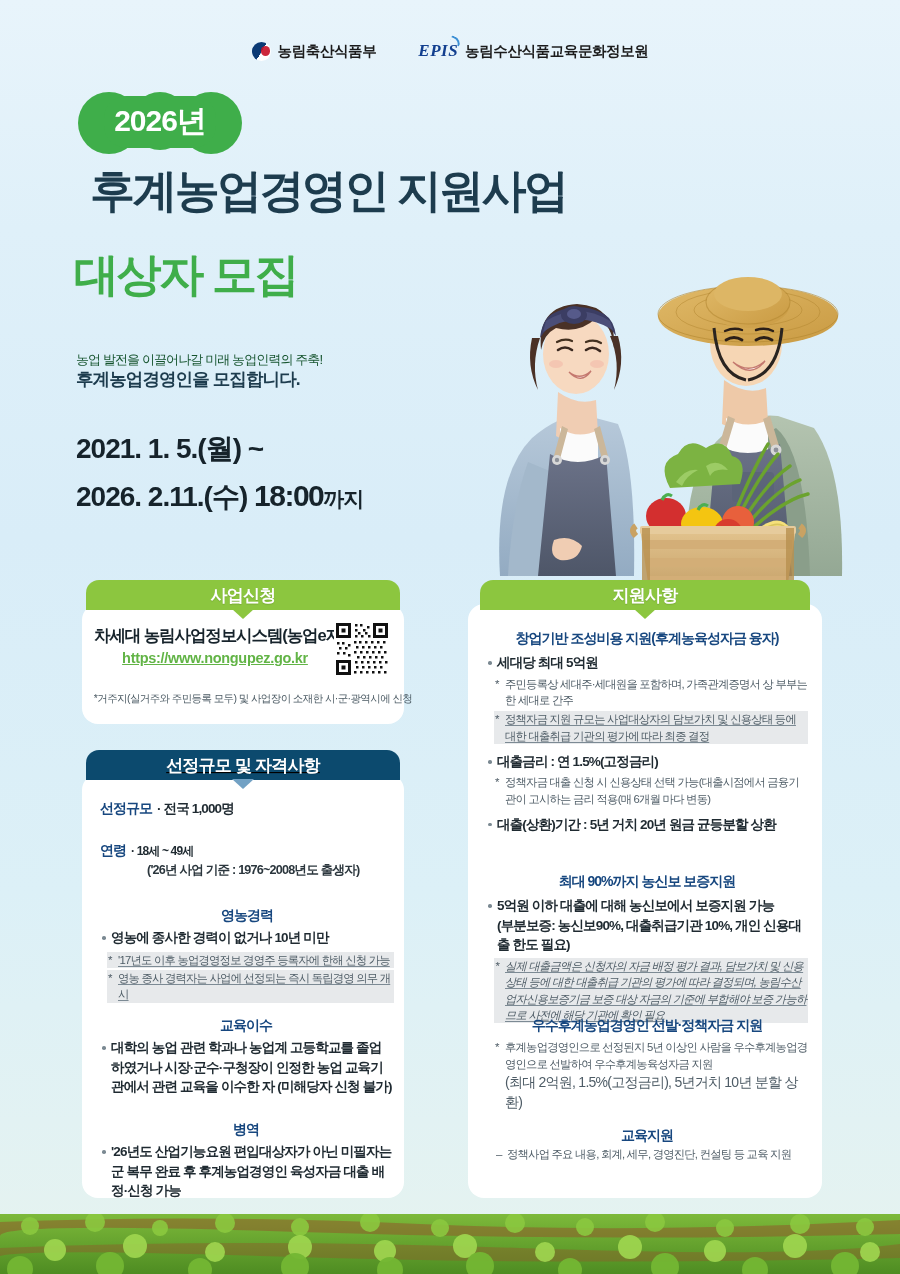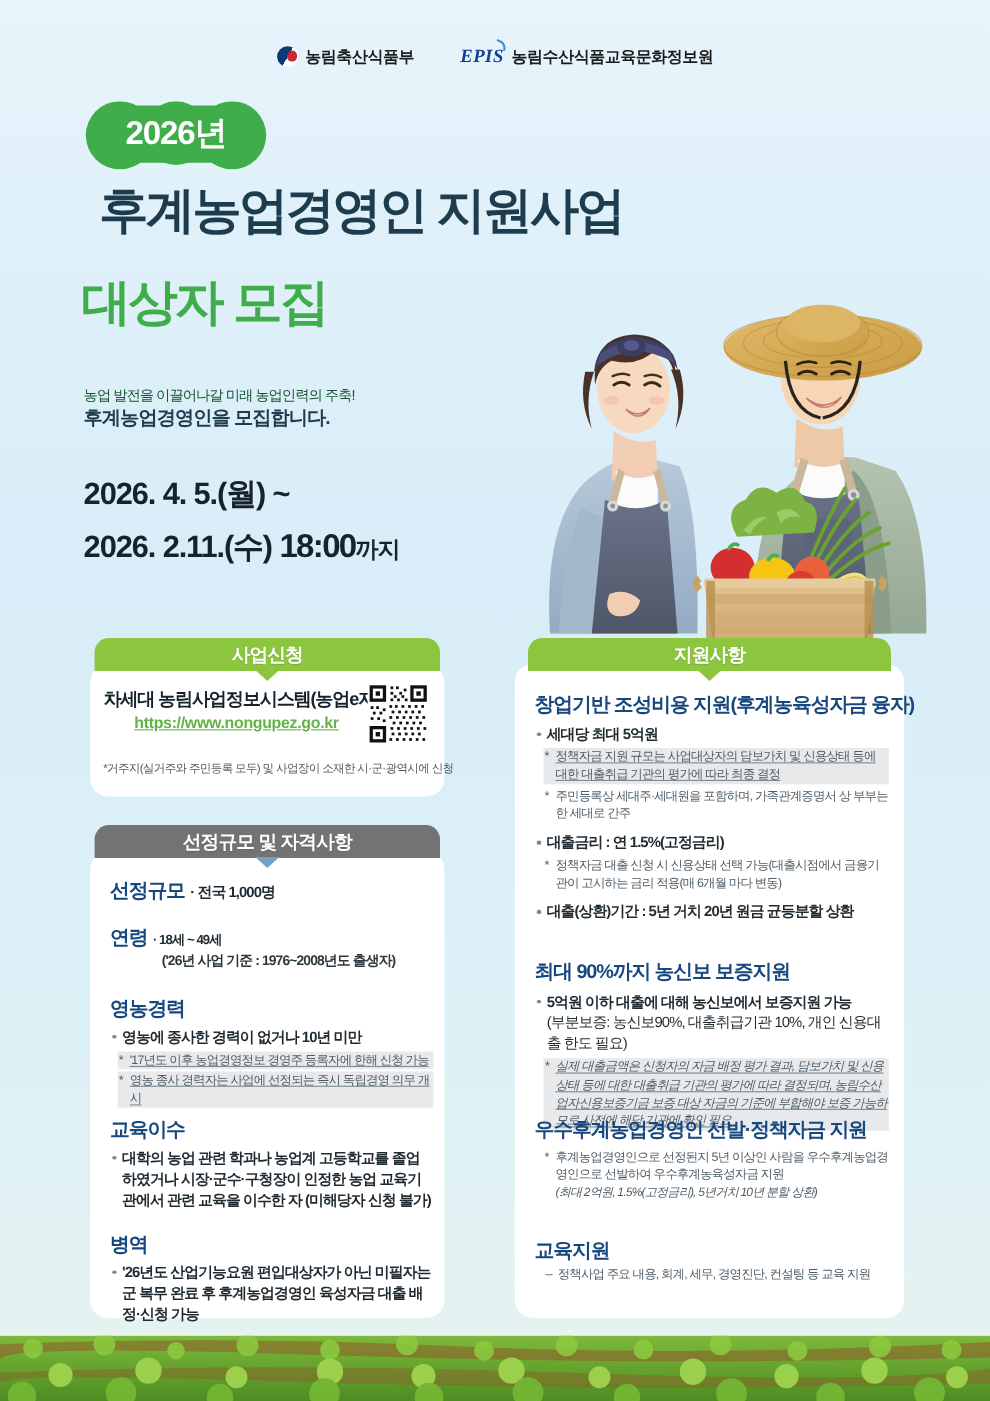--- a/index.html
+++ b/index.html
@@ -108,21 +108,21 @@
   .tab .tab-text{
     font-size:17px;font-weight:bold;color:#ffffff;letter-spacing:-.8px;
     text-shadow:0 1px 1px rgba(0,0,0,.13);
   }
   .tab::after{
     content:"";position:absolute;left:50%;bottom:-9px;transform:translateX(-50%);
     border-left:11px solid transparent;border-right:11px solid transparent;
     border-top:10px solid var(--tabc);
   }
   .tab.green{--tabc:#8cc63f;background:#8cc63f;}
-  .tab.blue{--tabc:#72a1c4;background:#737373;}
+  .tab.blue{--tabc:#72a1c4;background:#0c4a6e;text-decoration:underline;}
   .tab.t1{left:86px;top:580px;width:314px;}
   .tab.t2{left:86px;top:750px;width:314px;}
   .tab.t3{left:480px;top:580px;width:330px;}
 
   
   .apply-body{position:absolute;left:82px;top:604px;width:322px;height:120px;}
   .apply-title{
     position:absolute;left:12px;top:21px;width:242px;text-align:center;
     font-size:16.5px;font-weight:bold;color:#16232b;letter-spacing:-1.1px;white-space:nowrap;
   }
@@ -133,21 +133,21 @@
   .qr{position:absolute;right:14px;top:17px;width:56px;height:56px;}
   .qr svg{display:block;}
   .apply-note{
     position:absolute;left:0;top:88px;width:342px;text-align:center;
     font-size:10.5px;color:#4b5a63;letter-spacing:-.6px;white-space:nowrap;
   }
 
   
   .block{position:absolute;}
   .blk-head{
-    font-size:18px;font-weight:bold;letter-spacing:-1px;line-height:1.1;white-space:nowrap;
+    font-size:14px;font-weight:bold;letter-spacing:-1px;line-height:1.1;white-space:nowrap;text-align:center;
   }
   .blk-head.navyL{color:#17477f;}
   .blk-head.navyR{color:#17477f;}
   .inline-row{display:flex;align-items:baseline;gap:5px;}
   .li{
     position:relative;padding-left:11px;
     font-size:13.5px;font-weight:bold;color:#1f2a31;letter-spacing:-.85px;line-height:1.42;
   }
   .li::before{
     content:"";position:absolute;left:2px;top:8px;width:3.5px;height:3.5px;
@@ -161,25 +161,25 @@
     content:"*";position:absolute;left:1px;top:0px;font-size:11.5px;color:#4e5c66;
   }
   .note.dash::before{content:"–";left:0px;}
   .note.hl{
     background:#e7e9eb;
     text-decoration:underline;
     text-decoration-color:#7c8a94;
     text-underline-offset:2px;
   }
   .sub-plain{
-    font-size:13.5px;font-weight:normal;color:#1f2a31;letter-spacing:-.85px;line-height:1.42;
+    font-size:13.5px;font-weight:bold;color:#1f2a31;letter-spacing:-.85px;line-height:1.42;
     padding-left:11px;
   }
   .note-plain{
-    font-size:11px;color:#4e5c66;letter-spacing:-.75px;line-height:1.45;padding-left:11px;font-style:italic;
+    font-size:14px;color:#4e5c66;letter-spacing:-.75px;line-height:1.45;padding-left:11px;
   }
 </style>
 </head>
 <body>
 
 <div class="page"></div>
 
 <div class="logobar">
   <div class="logo-unit">
     <span class="taegeuk"></span>
@@ -200,21 +200,21 @@
       <rect x="28" y="4" width="112" height="52" rx="22"></rect>
     </g>
   </svg>
   <div class="badge-label">2026년</div>
 </div>
 
 <div class="title1">후계농업경영인 지원사업</div>
 <div class="title2">대상자 모집</div>
 <div class="sub1">농업 발전을 이끌어나갈 미래 농업인력의 주축!</div>
 <div class="sub2">후계농업경영인을 모집합니다.</div>
-<div class="date1">2026. 4.  5.(월) ~</div>
+<div class="date1">2021. 1.  5.(월) ~</div>
 <div class="date2">
   <span>2026. 2.11.(수)</span>
   <span class="date-big">18:00</span><span class="date-small">까지</span>
 </div>
 
 <div class="photo">
   <svg viewBox="0 0 400 320" width="400" height="320">
     <defs>
       <clipPath id="pc">
           <rect x="0" y="0" width="400" height="320"></rect>
@@ -536,22 +536,22 @@
 </div>
 
 <div class="card c3"></div>
 <div class="tab green t3">
   <span class="tab-text">지원사항</span>
 </div>
 
 <div class="block" style="left:486px;top:631px;width:322px;">
   <div class="blk-head navyR">창업기반 조성비용 지원(후계농육성자금 융자)</div>
   <div class="li" style="margin-top:7px;">세대당 최대 5억원</div>
+  <div class="note" style="margin-top:3px;margin-left:8px;">주민등록상 세대주·세대원을 포함하며, 가족관계증명서 상 부부는 한 세대로 간주</div>
   <div class="note hl" style="margin-top:3px;margin-left:8px;">정책자금 지원 규모는 사업대상자의 담보가치 및 신용상태 등에 대한 대출취급 기관의 평가에 따라 최종 결정</div>
-  <div class="note" style="margin-top:3px;margin-left:8px;">주민등록상 세대주·세대원을 포함하며, 가족관계증명서 상 부부는 한 세대로 간주</div>
   <div class="li" style="margin-top:8px;">대출금리 : 연 1.5%(고정금리)</div>
   <div class="note" style="margin-top:3px;margin-left:8px;">정책자금 대출 신청 시 신용상태 선택 가능(대출시점에서 금융기관이 고시하는 금리 적용(매 6개월 마다 변동)</div>
   <div class="li" style="margin-top:8px;">대출(상환)기간 : 5년 거치 20년 원금 균등분할 상환</div>
 </div>
 
 <div class="block" style="left:486px;top:874px;width:322px;">
   <div class="blk-head navyR">최대 90%까지 농신보 보증지원</div>
   <div class="li" style="margin-top:7px;">5억원 이하 대출에 대해 농신보에서 보증지원 가능</div>
   <div class="sub-plain">(부분보증: 농신보90%, 대출취급기관 10%, 개인 신용대출 한도 필요)</div>
   <div class="note hl" style="margin-top:4px;margin-left:8px;font-style:italic;">실제 대출금액은 신청자의 자금 배정 평가 결과, 담보가치 및 신용상태 등에 대한 대출취급 기관의 평가에 따라 결정되며, 농림수산업자신용보증기금 보증 대상 자금의 기준에 부합해야 보증 가능하므로 사전에 해당 기관에 확인 필요</div>

